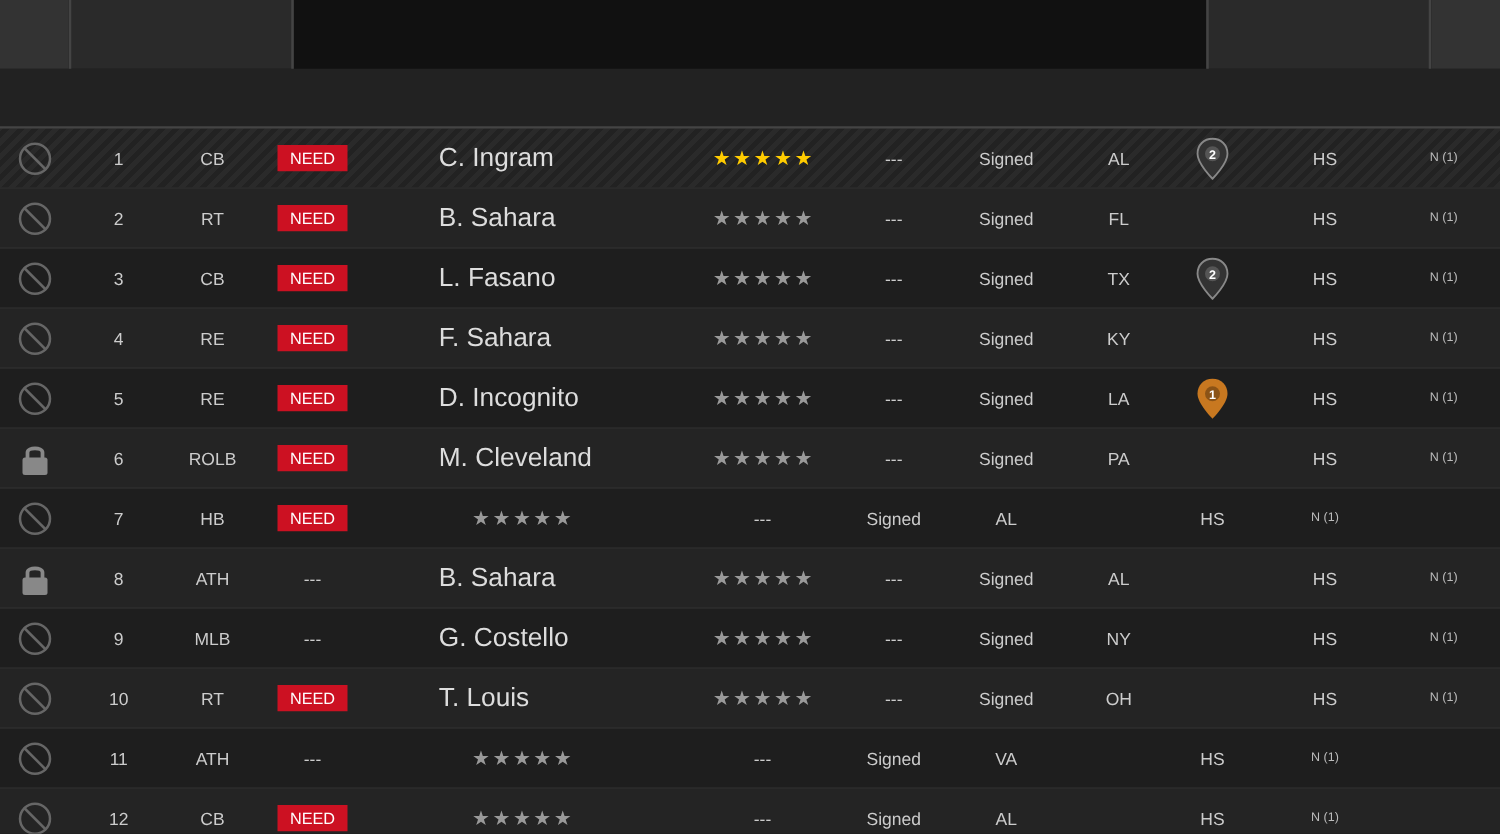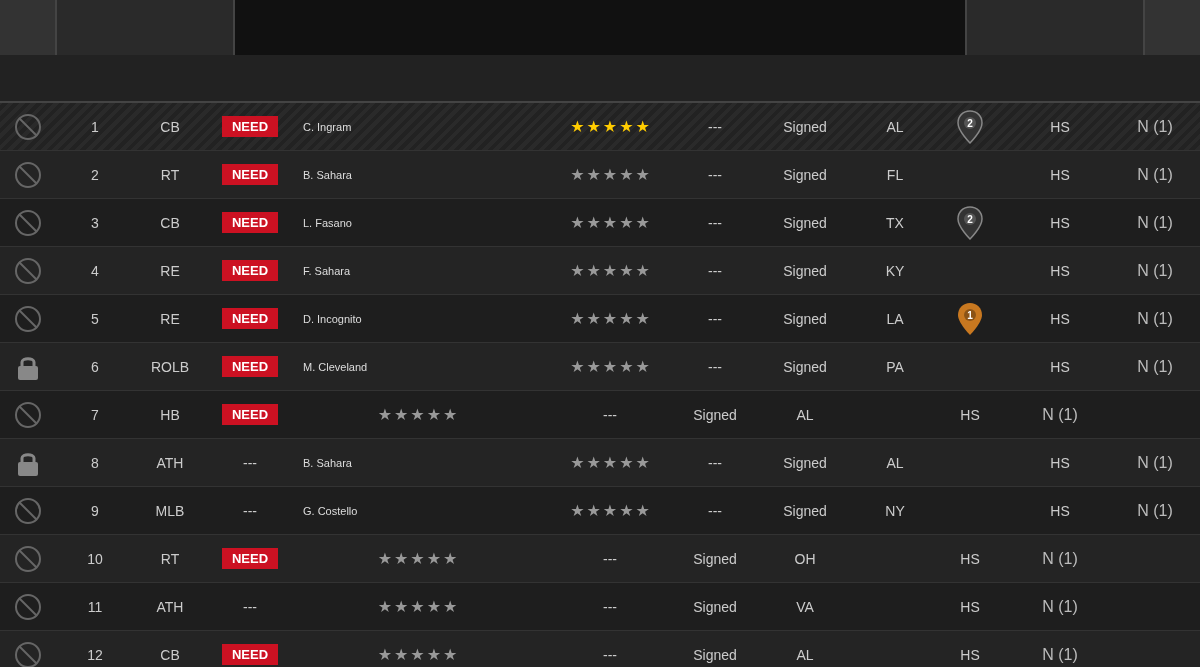--- a/index.html
+++ b/index.html
@@ -126,28 +126,29 @@
       color: #ccc;
       display: flex;
       align-items: center;
       justify-content: center;
     }
 
     .cell-name {
       text-align: left;
       justify-content: flex-start;
       padding-left: 8px;
-      font-size: 11px;
+      font-size: 21px;
       color: #ddd;
+      margin-left: 48px;
     }
 
     .need-badge {
       background-color: #cc1122;
       color: #fff;
-      font-weight: bold;
+      font-weight: normal;
       font-size: 13px;
       padding: 3px 10px;
       text-transform: uppercase;
     }
 
     .stars {
       display: flex;
       gap: 2px;
       justify-content: center;
     }
@@ -156,21 +157,21 @@
       color: #999;
       font-size: 16px;
     }
 
     .star.gold {
       color: #ffcc00;
     }
 
     .offer-cell {
       color: #bbb;
-      font-size: 16px;
+      font-size: 10px;
     }
   </style>
 </head>
 <body>
 
 <div class="top-bar">
   <div class="top-bar-left">
     <div class="btn-trigger"></div>
     <div class="filter-box"></div>
   </div>
@@ -481,20 +482,21 @@
         <svg width="28" height="28" viewBox="0 0 28 28">
           <circle cx="14" cy="14" r="12" fill="none" stroke="#666" stroke-width="2"></circle>
           <line x1="5" y1="5" x2="23" y2="23" stroke="#666" stroke-width="2"></line>
         </svg>
       </div>
       <div class="cell">10</div>
       <div class="cell">RT</div>
       <div class="cell">
         <span class="need-badge">Need</span>
       </div>
+      <div class="cell cell-name">T. Louis</div>
       <div class="cell">
         <div class="stars">
           <span class="star">★</span>
           <span class="star">★</span>
           <span class="star">★</span>
           <span class="star">★</span>
           <span class="star">★</span>
         </div>
       </div>
       <div class="cell">---</div>

